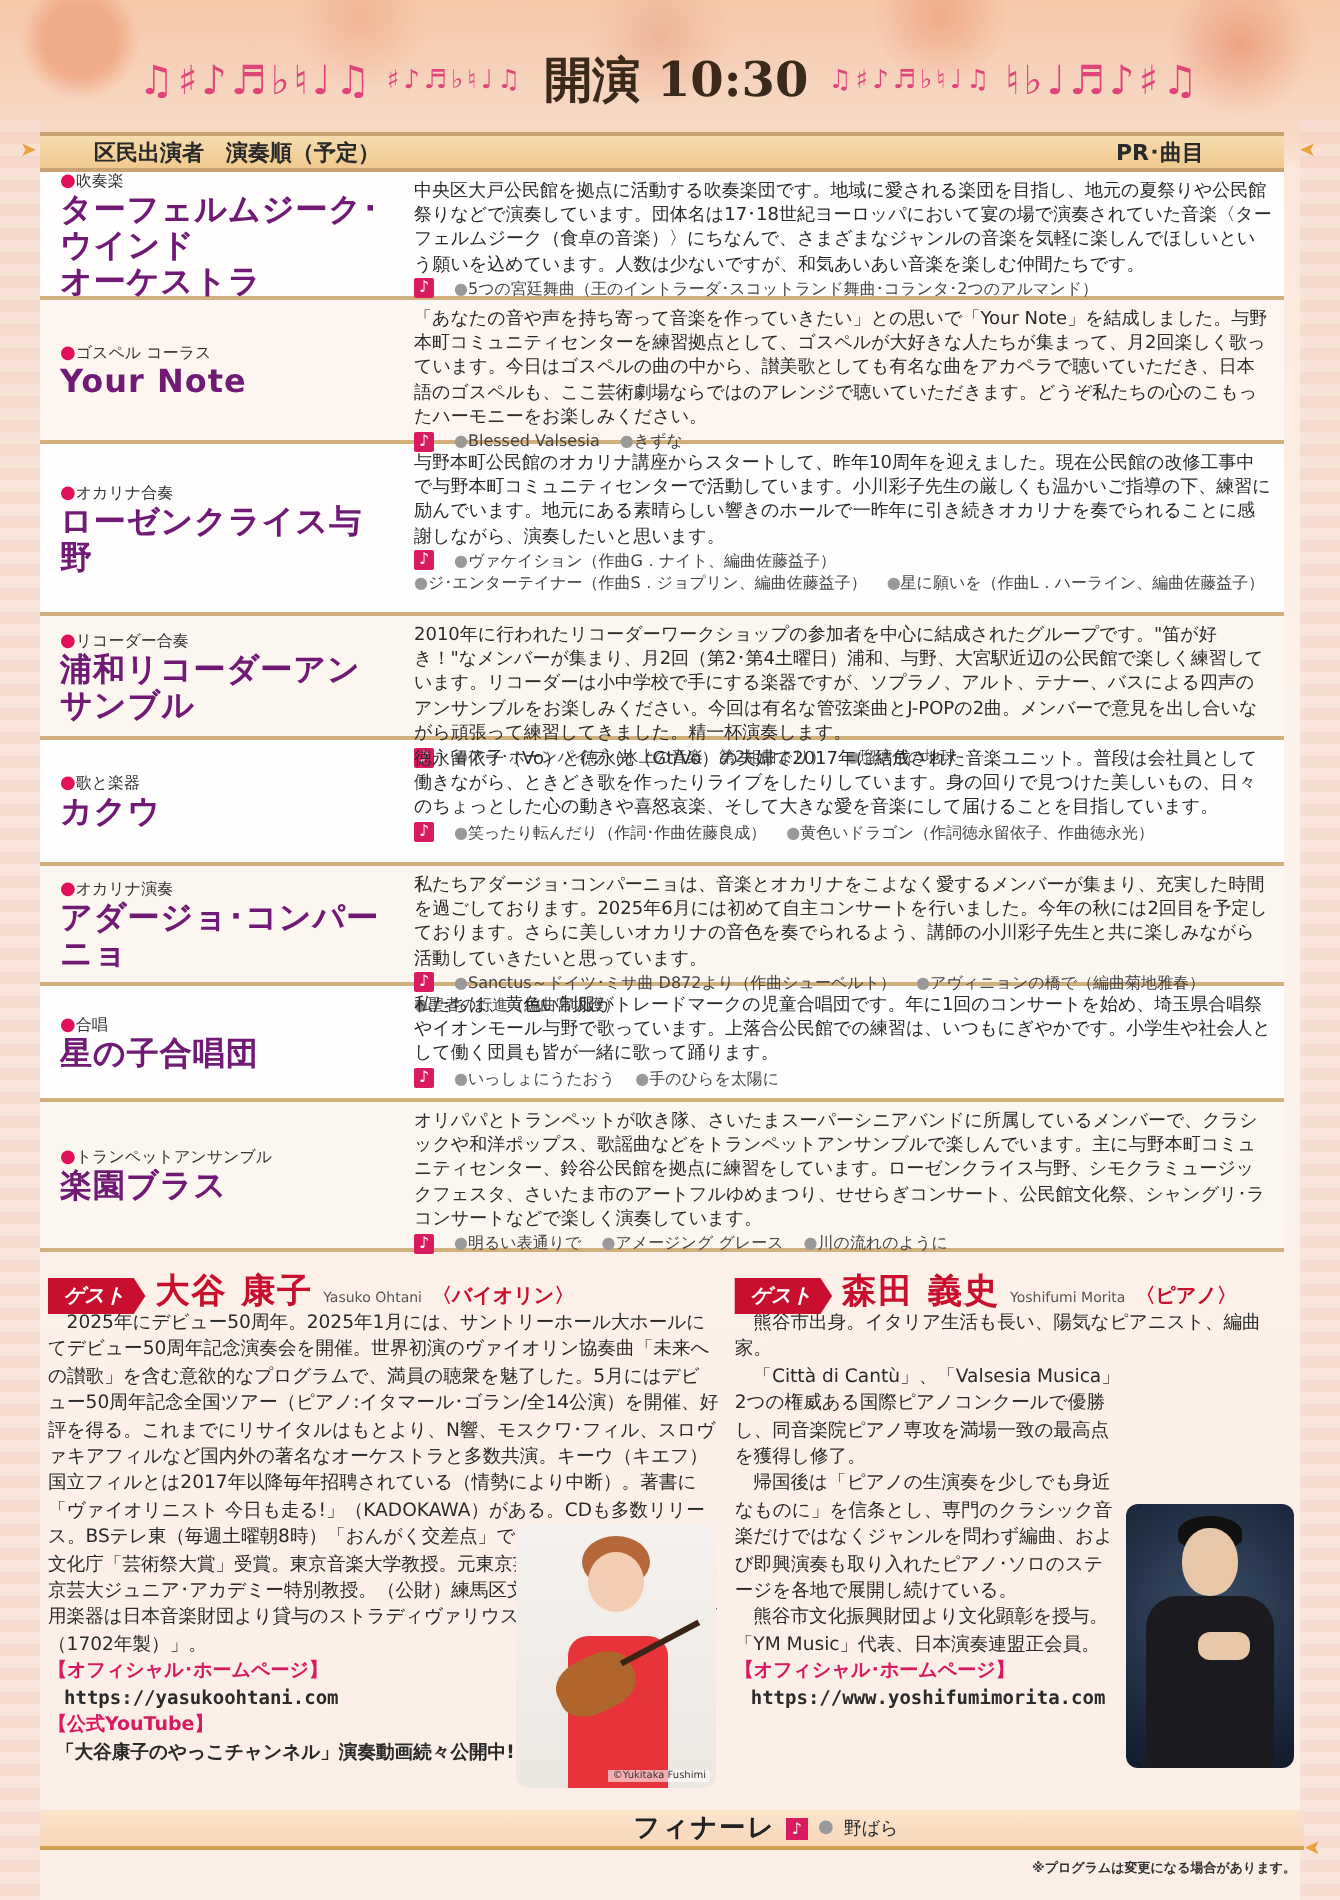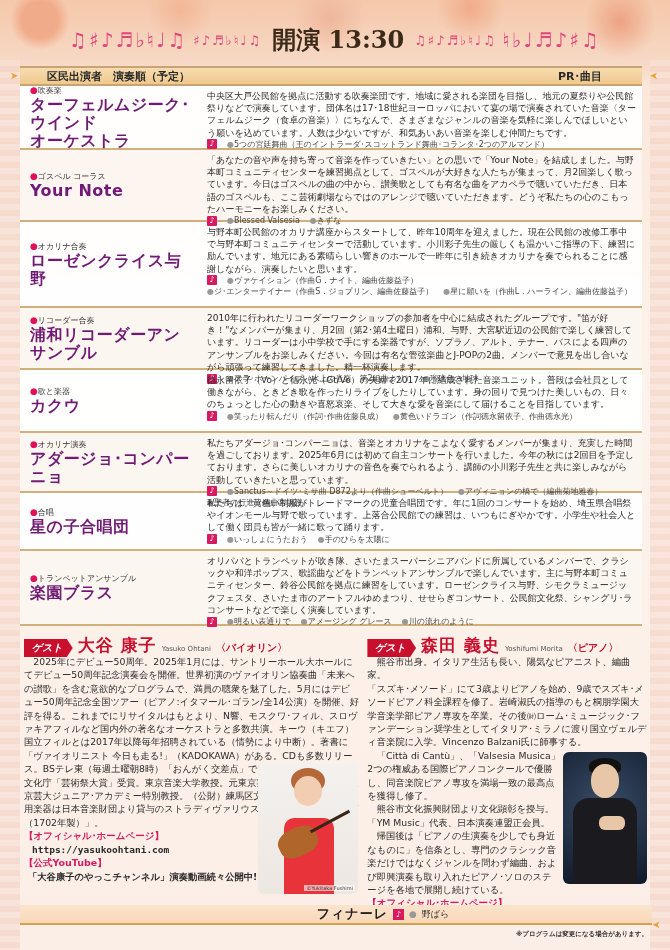--- a/index.html
+++ b/index.html
@@ -73,21 +73,21 @@
 </head>
 <body>
 
 <div class="bg-roses"></div>
 <div class="side-strip left"></div>
 <div class="side-strip right"></div>
 
 <div class="header">
   <span class="notes">♫♯♪♬♭♮♩♫</span>
   <span class="notes small">♯♪♬♭♮♩♫</span>
-  <span class="title">開演 13:30</span>
+  <span class="title">開演 10:30</span>
   <span class="notes small">♫♯♪♬♭♮♩♫</span>
   <span class="notes">♮♭♩♬♪♯♫</span>
 </div>
 
 <span class="arrow l">➤</span>
 <span class="arrow r" style="transform:scaleX(-1)">➤</span>
 <div class="colhead">
   <div class="c1">区民出演者　演奏順（予定）</div>
   <div class="c2">PR･曲目</div>
 </div>
@@ -259,24 +259,23 @@
   </div>
   <div class="guest g2">
     <div class="ghead">
       <span class="gtag">ゲスト</span>
       <span class="gname">森田 義史</span>
       <span class="groman">Yoshifumi Morita</span>
       <span class="ginst">〈ピアノ〉</span>
     </div>
     <div class="gbody">
       <p>熊谷市出身。イタリア生活も長い、陽気なピアニスト、編曲家。</p>
-      <p class="noind">「スズキ･メソード」にて3歳よりピアノを始め、9歳でスズキ･メソードピアノ科全課程を修了。岩崎淑氏の指導のもと桐朋学園大学音楽学部ピアノ専攻を卒業。その後㈶ローム･ミュージック･ファンデーション奨学生としてイタリア･ミラノに渡り国立ヴェルディ音楽院に入学。Vincenzo Balzani氏に師事する。</p>
       <p style="padding-right:88px">「Città di Cantù」、「Valsesia Musica」2つの権威ある国際ピアノコンクールで優勝し、同音楽院ピアノ専攻を満場一致の最高点を獲得し修了。</p>
+      <p style="padding-right:88px">帰国後は「ピアノの生演奏を少しでも身近なものに」を信条とし、専門のクラシック音楽だけではなくジャンルを問わず編曲、および即興演奏も取り入れたピアノ･ソロのステージを各地で展開し続けている。</p>
       <p style="padding-right:88px">熊谷市文化振興財団より文化顕彰を授与。「YM Music」代表、日本演奏連盟正会員。</p>
-      <p style="padding-right:88px">帰国後は「ピアノの生演奏を少しでも身近なものに」を信条とし、専門のクラシック音楽だけではなくジャンルを問わず編曲、および即興演奏も取り入れたピアノ･ソロのステージを各地で展開し続けている。</p>
       <div class="link-label">【オフィシャル･ホームページ】</div>
       <div class="url">https://www.yoshifumimorita.com</div>
     </div>
     <div class="photo2">
       <div class="suit"></div>
         <div class="hair"></div>
         <div class="head"></div>
         <div class="hand"></div>
     </div>
   </div>

